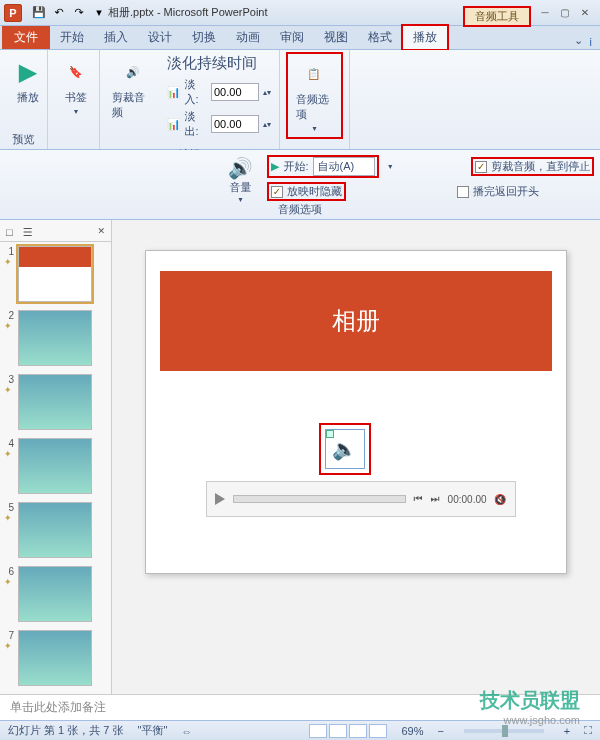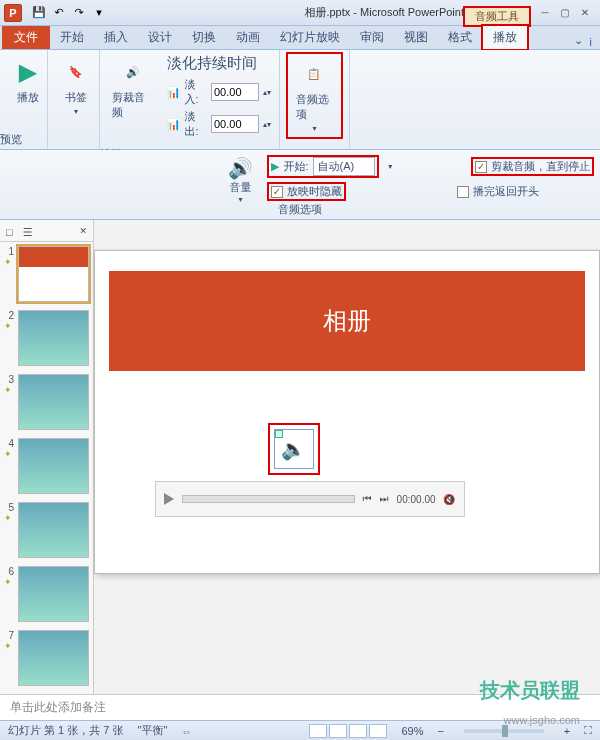--- a/index.html
+++ b/index.html
@@ -2,34 +2,34 @@
 <html><head>
 <meta charset="utf-8">
 <style>
 * { margin: 0; padding: 0; box-sizing: border-box; font-family: "Microsoft YaHei", SimSun, sans-serif; }
 body { background: #fff; width: 600px; height: 740px; overflow: hidden; position: relative; }
 
 .titlebar { height: 26px; background: linear-gradient(#e8eef7,#d6e2f0); border-bottom: 1px solid #a3bde3; display: flex; align-items: center; font-size: 11px; }
 .titlebar .app-icon { width: 18px; height: 18px; background: #d04a27; color: #fff; display: flex; align-items: center; justify-content: center; font-weight: bold; font-size: 11px; margin: 0 4px; border-radius: 2px; border: 1px solid #b03a17; }
 .qat { display: flex; gap: 2px; margin-left: 4px; }
 .qat-btn { width: 18px; height: 18px; display: flex; align-items: center; justify-content: center; cursor: pointer; }
-.titlebar .title { flex: 1; text-align: right; color: #333; }
+.titlebar .title { flex: 1; text-align: left; color: #333; }
 .context-tab-wrap { background: #f5e6c8; border: 1px solid #d4b370; padding: 1px 10px; font-size: 11px; color: #6b4f1a; outline: 2px solid #d00; outline-offset: -1px; margin-top: 8px; }
 .win-controls { display: flex; gap: 2px; margin: 0 6px; }
 .win-btn { width: 18px; height: 16px; display: flex; align-items: center; justify-content: center; font-size: 10px; color: #555; cursor: pointer; }
 
 .ribbon-tabs { height: 24px; display: flex; align-items: flex-end; border-bottom: 1px solid #a3bde3; background: #d6e2f0; font-size: 12px; }
 .file-tab { background: #d04a27; color: #fff; padding: 3px 12px; margin-left: 2px; cursor: pointer; }
 .tab { padding: 3px 10px; color: #3b5074; cursor: pointer; }
 .tab.active { background: #f5f8fb; border: 1px solid #a3bde3; border-bottom: 1px solid #f5f8fb; margin-bottom: -1px; outline: 2px solid #d00; outline-offset: -1px; }
 .tabs-right { margin-left: auto; display: flex; gap: 6px; padding-right: 8px; font-size: 11px; color: #3b5074; }
 
 .ribbon { height: 100px; background: linear-gradient(#f5f8fb,#e8eef7); border-bottom: 1px solid #a3bde3; display: flex; position: relative; }
 .group { border-right: 1px solid #c5d4e8; display: flex; flex-direction: column; }
-.group-label { font-size: 11px; color: #3b5074; padding: 2px 0; }
+.group-label { text-align: center; font-size: 11px; color: #3b5074; padding: 2px 0; }
 .group-body { flex: 1; display: flex; align-items: flex-start; padding: 4px 8px; gap: 8px; }
 .big-btn { display: flex; flex-direction: column; align-items: center; gap: 2px; font-size: 11px; color: #3b5074; cursor: pointer; padding: 2px 4px; }
 .big-btn .ico { width: 32px; height: 32px; display: flex; align-items: center; justify-content: center; }
 .small-row { display: flex; align-items: center; gap: 4px; font-size: 11px; color: #3b5074; margin: 2px 0; }
 .spinner { width: 48px; height: 18px; border: 1px solid #aab; background: #fff; font-size: 11px; padding: 0 2px; }
 .audio-opts-btn { outline: 2px solid #d00; outline-offset: 0px; }
 
 .ribbon2 { height: 70px; background: linear-gradient(#f5f8fb,#e8eef7); border-bottom: 1px solid #a3bde3; padding: 6px 0 0 220px; font-size: 11px; color: #3b5074; position: relative; }
 .opt-row { display: flex; align-items: center; gap: 10px; margin-bottom: 6px; }
 .redbox { outline: 2px solid #d00; outline-offset: -1px; padding: 1px 3px; display: inline-flex; align-items: center; gap: 4px; }
@@ -43,38 +43,38 @@
 .thumbs-head { display: flex; gap: 10px; padding: 2px 6px; font-size: 11px; color: #555; border-bottom: 1px solid #ccc; }
 .thumb-item { display: flex; align-items: flex-start; gap: 4px; padding: 4px 4px; }
 .thumb-num { font-size: 10px; color: #555; width: 10px; text-align: right; }
 .thumb-star { font-size: 9px; color: #c0a040; }
 .thumb { width: 74px; height: 56px; background: #fff; border: 1px solid #bbb; display: flex; flex-direction: column; overflow: hidden; }
 .thumb.sel-t { outline: 2px solid #d6a650; }
 .thumb .hdr { height: 20px; background: #d04a27; }
 .thumb .img { flex: 1; background: linear-gradient(#6ab,#9dc); }
 
 .canvas { flex: 1; background: #f2f2f2; display: flex; justify-content: center; padding-top: 30px; position: relative; }
-.slide { width: 506px; height: 324px; background: #fff; border: 1px solid #bbb; box-shadow: 2px 2px 6px rgba(0,0,0,0.2); position: relative; }
+.slide { width: 422px; height: 324px; background: #fff; border: 1px solid #bbb; box-shadow: 2px 2px 6px rgba(0,0,0,0.2); position: relative; }
 .slide-hdr { height: 100px; background: #d04a27; margin: 20px 14px 0; display: flex; align-items: center; justify-content: center; color: #fff; font-size: 24px; }
 .slide-sub { text-align: center; font-size: 12px; color: #444; margin-top: 14px; }
 .audio-obj { position: absolute; left: 175px; top: 174px; width: 48px; height: 48px; outline: 2px solid #d00; display: flex; align-items: center; justify-content: center; }
 .audio-handles { position: absolute; inset: 4px; border: 1px solid #7aa3d6; }
 .audio-handles::before, .audio-handles::after { content: ''; position: absolute; width: 6px; height: 6px; border: 1px solid #5a8; background: #cfe; }
 .player { position: absolute; left: 60px; top: 230px; width: 310px; height: 36px; border: 1px solid #ccc; background: #f5f5f5; display: flex; align-items: center; gap: 8px; padding: 0 8px; font-size: 10px; color: #555; }
 .playbtn { width: 0; height: 0; border-left: 10px solid #888; border-top: 6px solid transparent; border-bottom: 6px solid transparent; }
 .track { flex: 1; height: 8px; background: #e0e0e0; border: 1px solid #bbb; }
 
 .notes { height: 26px; border-top: 1px solid #ccc; padding: 4px 10px; font-size: 12px; color: #888; background: #fff; }
 .statusbar { height: 20px; background: linear-gradient(#e8eef7,#d6e2f0); border-top: 1px solid #a3bde3; display: flex; align-items: center; font-size: 11px; color: #3b5074; padding: 0 8px; gap: 14px; }
 .view-btns { margin-left: auto; display: flex; gap: 2px; }
 .vbtn { width: 18px; height: 14px; border: 1px solid #a3bde3; background: #fff; }
 .zoom-slider { width: 80px; height: 4px; background: #c5d4e8; position: relative; margin: 0 6px; }
 .zoom-slider::after { content: ''; position: absolute; left: 38px; top: -4px; width: 6px; height: 12px; background: #8aa; }
 
-.watermark { position: absolute; right: 20px; bottom: 36px; font-size: 20px; color: #2a8; opacity: 0.8; pointer-events: none; font-weight: bold; }
+.watermark { position: absolute; right: 20px; bottom: 26px; font-size: 20px; color: #2a8; opacity: 0.8; pointer-events: none; font-weight: bold; }
 .watermark2 { position: absolute; right: 20px; bottom: 14px; font-size: 11px; color: #888; opacity: 0.8; pointer-events: none; }
 </style>
 </head>
 <body>
 
 <div class="titlebar">
   <div class="app-icon">P</div>
   <div class="qat">
     <div class="qat-btn">💾</div>
     <div class="qat-btn">↶</div>
@@ -90,21 +90,20 @@
   </div>
 </div>
 
 <div class="ribbon-tabs">
   <div class="file-tab">文件</div>
   <div class="tab">开始</div>
   <div class="tab">插入</div>
   <div class="tab">设计</div>
   <div class="tab">切换</div>
   <div class="tab">动画</div>
-  <div class="tab">幻灯片放映</div>
   <div class="tab">审阅</div>
   <div class="tab">视图</div>
   <div class="tab">格式</div>
   <div class="tab active">播放</div>
   <div class="tabs-right">
     <span>⌄</span>
     <span style="color:#2a64b0">ℹ</span>
   </div>
 </div>
 

